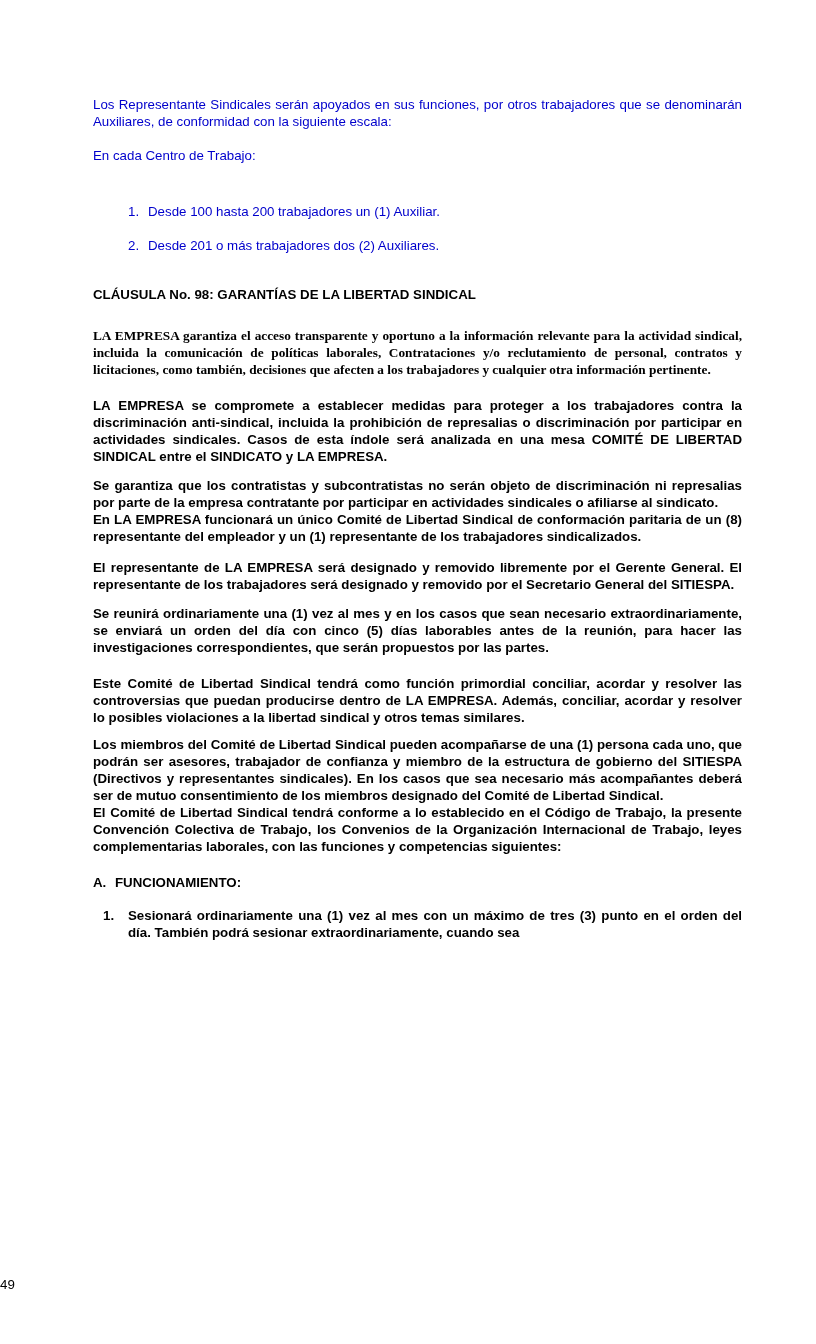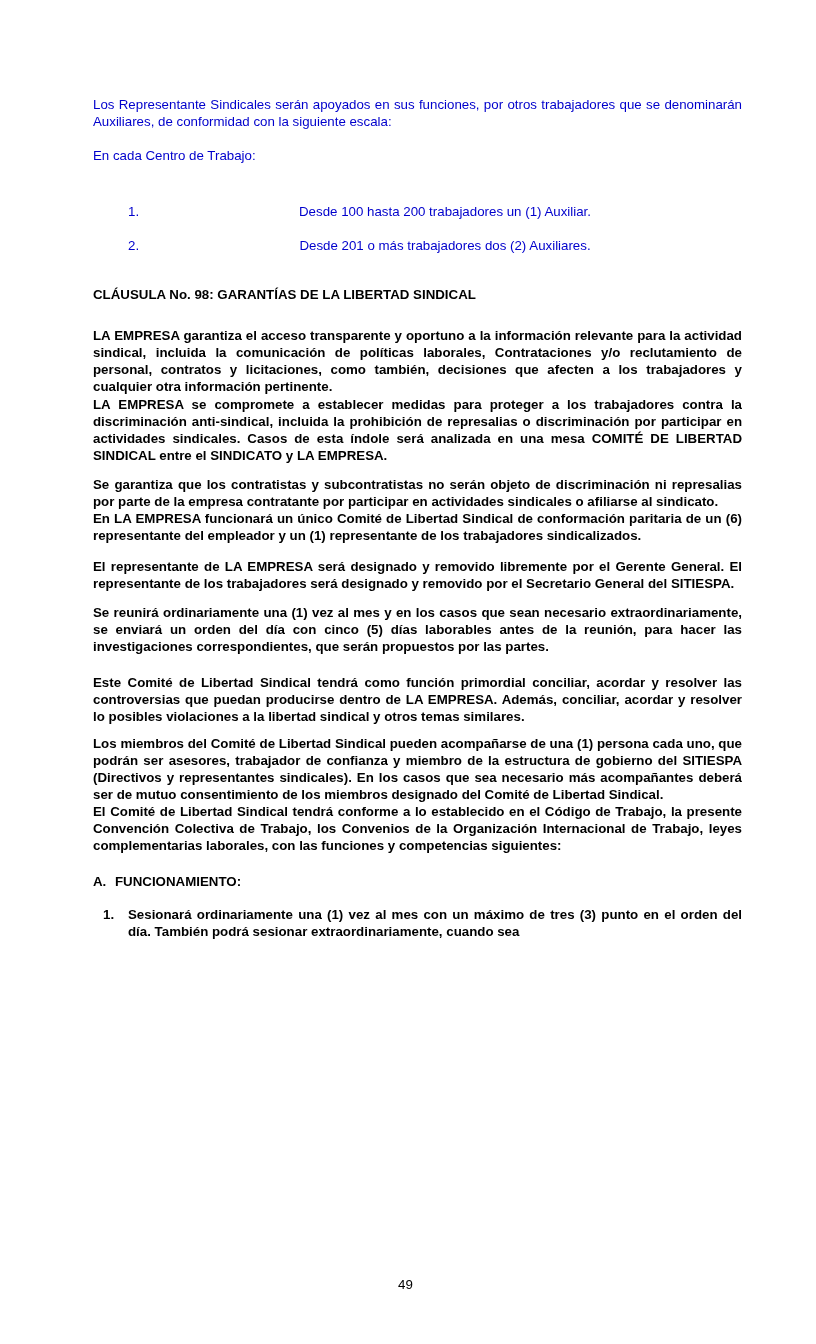--- a/index.html
+++ b/index.html
@@ -32,38 +32,38 @@
   }
   .intro-para { margin-bottom: 17px; }
   .intro-sub  { margin-bottom: 39px; text-align: left; }
 
   .num-item {
     display: flex;
     align-items: flex-start;
   }
   .blue-list .num-item { padding-left: 35px; margin-bottom: 17px; }
   .blue-list .num { flex: 0 0 20px; }
-  .blue-list .num-text { flex: 1; text-align: center; }
+  .blue-list .num-text { flex: 1; text-align: left; }
 
   .clause-heading {
     margin: 0;
     font-size: 13.3px;
     font-weight: 700;
     line-height: 17px;
     text-align: left;
   }
   .h98  { margin-top: 32px; margin-bottom: 24px; }
   .h99  { margin-top: 29px; margin-bottom: 18px; }
   .h100 { margin-top: 40px; margin-bottom: 31px; }
 
   .body-para {
     font-weight: 700;
     margin: 0;
   }
-  .mb15 { margin-bottom: 1px; }
+  .mb15 { margin-bottom: 19px; font-family: Liberation Serif, serif; }
   .mb12 { margin-bottom: 12px; }
   .mb14 { margin-bottom: 14px; }
   .mb19 { margin-bottom: 19px; }
   .mb10 { margin-bottom: 10px; }
 
   .section-heading {
     display: flex;
     font-weight: 700;
     margin-top: 19px;
     margin-bottom: 16px;
@@ -72,21 +72,21 @@
 
   .black-list .num-item { padding-left: 10px; font-weight: 700; }
   .black-list .num { flex: 0 0 25px; }
   .black-list .num-text { flex: 1; text-align: justify; }
 
   .page-number {
     position: absolute;
     left: 0;
     right: 5px;
     top: 1276px;
-    text-align: center;
+    text-align: left;
     font-weight: 400;
     color: #000000;
   }
 </style>
 </head>
 <body>
 
 <div class="page">
 
   <p class="para blue-text intro-para">Los Representante Sindicales serán apoyados en sus funciones, por otros trabajadores que se denominarán Auxiliares, de conformidad con la siguiente escala:</p>
@@ -106,21 +106,21 @@
 
   <h2 class="clause-heading h98">CLÁUSULA No. 98: GARANTÍAS DE LA LIBERTAD SINDICAL</h2>
 
   <p class="para body-para mb15">LA EMPRESA garantiza el acceso transparente y oportuno a la información relevante para la actividad sindical, incluida la comunicación de políticas laborales, Contrataciones y/o reclutamiento de personal, contratos y licitaciones, como también, decisiones que afecten a los trabajadores y cualquier otra información pertinente.</p>
 
   <p class="para body-para mb12">LA EMPRESA se compromete a establecer medidas para proteger a los trabajadores contra la discriminación anti-sindical, incluida la prohibición de represalias o discriminación por participar en actividades sindicales. Casos de esta índole será analizada en una mesa COMITÉ DE LIBERTAD SINDICAL entre el SINDICATO y LA EMPRESA.</p>
 
   <p class="para body-para">Se garantiza que los contratistas y subcontratistas no serán objeto de discriminación ni represalias por parte de la empresa contratante por participar en actividades sindicales o afiliarse al sindicato.</p>
 
 
-  <p class="para body-para mb14">En LA EMPRESA funcionará un único Comité de Libertad Sindical de conformación paritaria de un (6) representante del empleador y un (1) representante de los trabajadores sindicalizados.</p>
+  <p class="para body-para mb14">En LA EMPRESA funcionará un único Comité de Libertad Sindical de conformación paritaria de un (8) representante del empleador y un (1) representante de los trabajadores sindicalizados.</p>
 
   <p class="para body-para mb12">El representante de LA EMPRESA será designado y removido libremente por el Gerente General. El representante de los trabajadores será designado y removido por el Secretario General del SITIESPA.</p>
 
   <p class="para body-para mb19">Se reunirá ordinariamente una (1) vez al mes y en los casos que sean necesario extraordinariamente, se enviará un orden del día con cinco (5) días laborables antes de la reunión, para hacer las investigaciones correspondientes, que serán propuestos por las partes.</p>
 
   <p class="para body-para mb10">Este Comité de Libertad Sindical tendrá como función primordial conciliar, acordar y resolver las controversias que puedan producirse dentro de LA EMPRESA. Además, conciliar, acordar y resolver lo posibles violaciones a la libertad sindical y otros temas similares.</p>
 
   <p class="para body-para">Los miembros del Comité de Libertad Sindical pueden acompañarse de una (1) persona cada uno, que podrán ser asesores, trabajador de confianza y miembro de la estructura de gobierno del SITIESPA (Directivos y representantes sindicales). En los casos que sea necesario más acompañantes deberá ser de mutuo consentimiento de los miembros designado del Comité de Libertad Sindical.</p>
 
 

